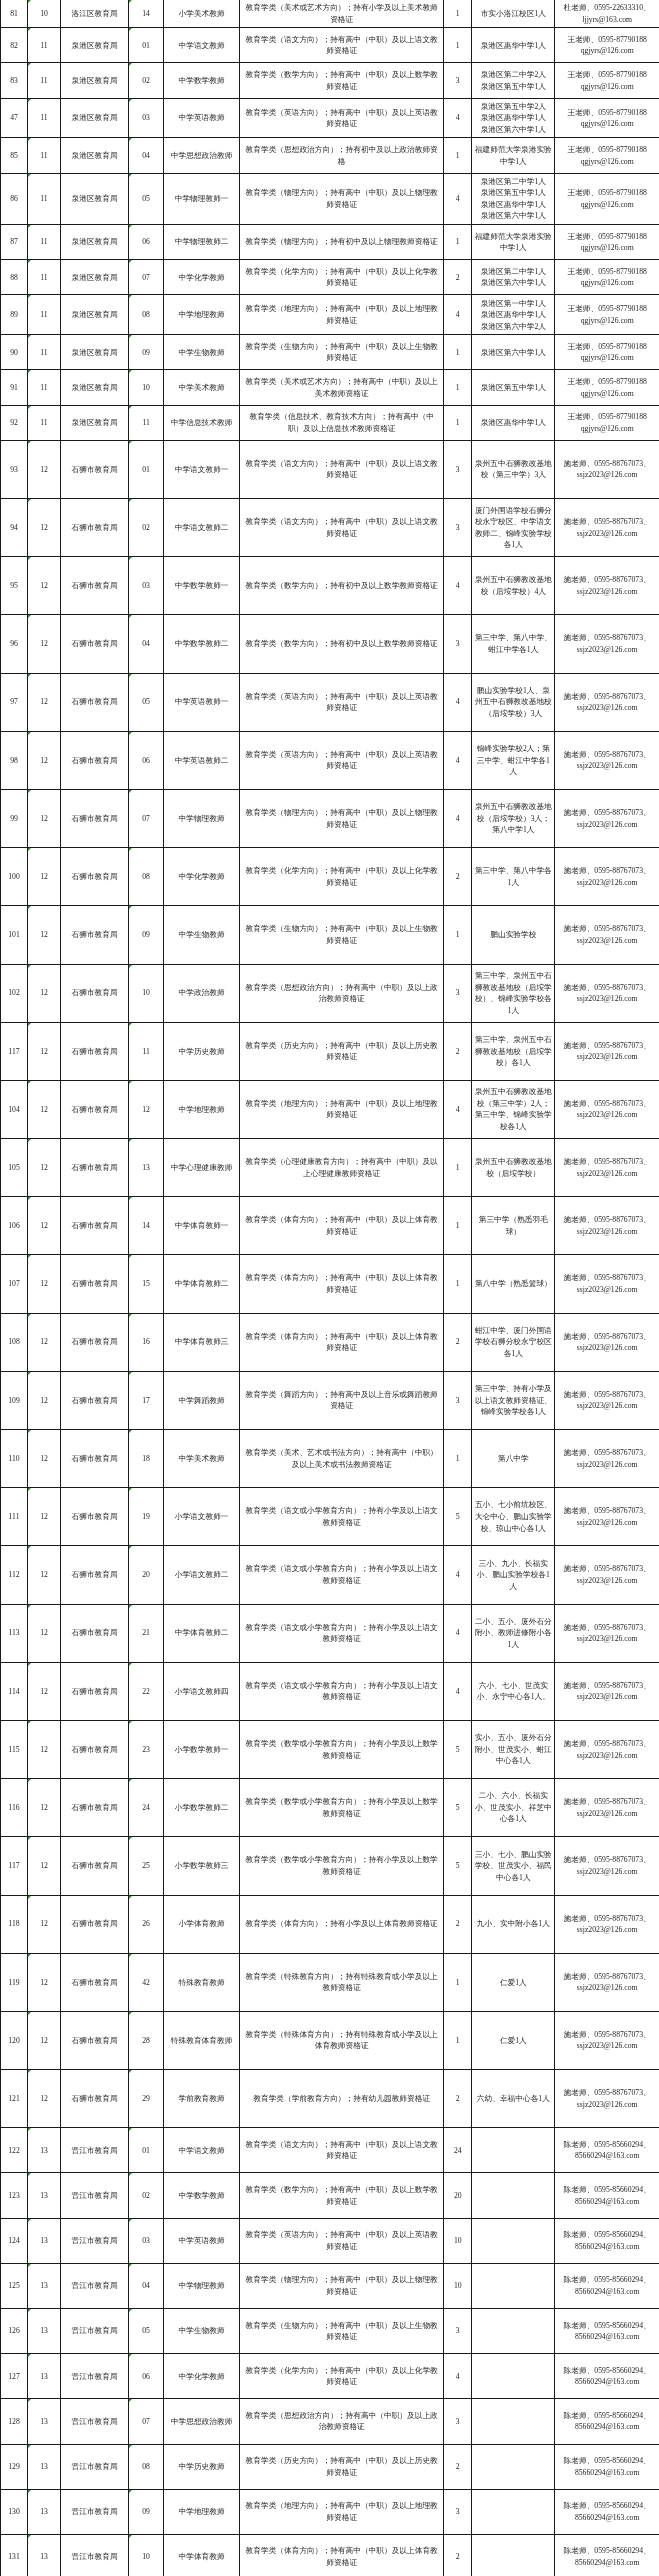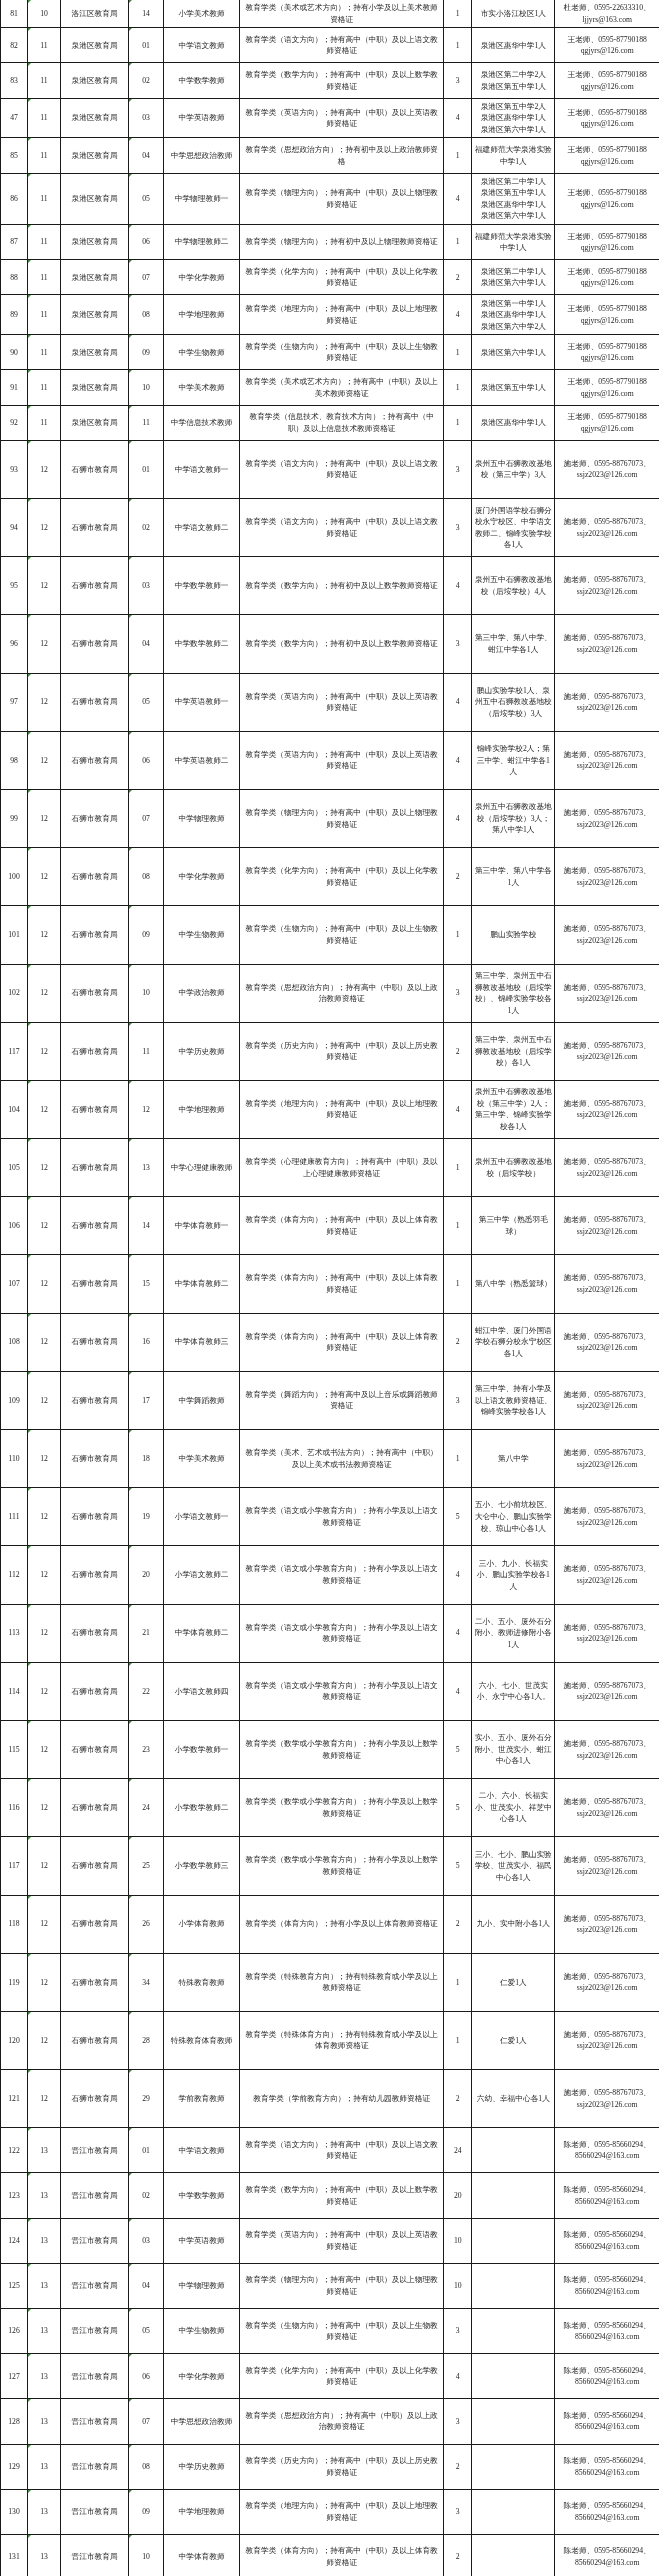--- a/index.html
+++ b/index.html
@@ -511,21 +511,21 @@
     <td class="c-req"><span class="t">教育学类（体育方向）；持有小学及以上体育教师资格证</span></td>
     <td class="c-count"><span class="t">2</span></td>
     <td class="c-remark"><span class="t">九小、实中附小各1人</span></td>
     <td class="c-contact"><span class="t">施老师、0595-88767073、
 ssjz2023@126.com</span></td>
   </tr>
       <tr class="sec-b">
     <td class="c-seq"><span class="t">119</span></td>
     <td class="c-ucode"><span class="gc" style="border-top-color: rgb(58, 138, 58);"></span><span class="t">12</span></td>
     <td class="c-unit"><span class="t">石狮市教育局</span></td>
-    <td class="c-pcode"><span class="gc" style="border-top-color: rgb(58, 138, 58);"></span><span class="t">34</span></td>
+    <td class="c-pcode"><span class="gc" style="border-top-color: rgb(58, 138, 58);"></span><span class="t">42</span></td>
     <td class="c-post"><span class="t">特殊教育教师</span></td>
     <td class="c-req"><span class="t">教育学类（特殊教育方向）；持有特殊教育或小学及以上教师资格证</span></td>
     <td class="c-count"><span class="t">1</span></td>
     <td class="c-remark"><span class="t">仁爱1人</span></td>
     <td class="c-contact"><span class="t">施老师、0595-88767073、
 ssjz2023@126.com</span></td>
   </tr>
       <tr class="sec-b">
     <td class="c-seq"><span class="t">120</span></td>
     <td class="c-ucode"><span class="gc" style="border-top-color: rgb(58, 138, 58);"></span><span class="t">12</span></td>

